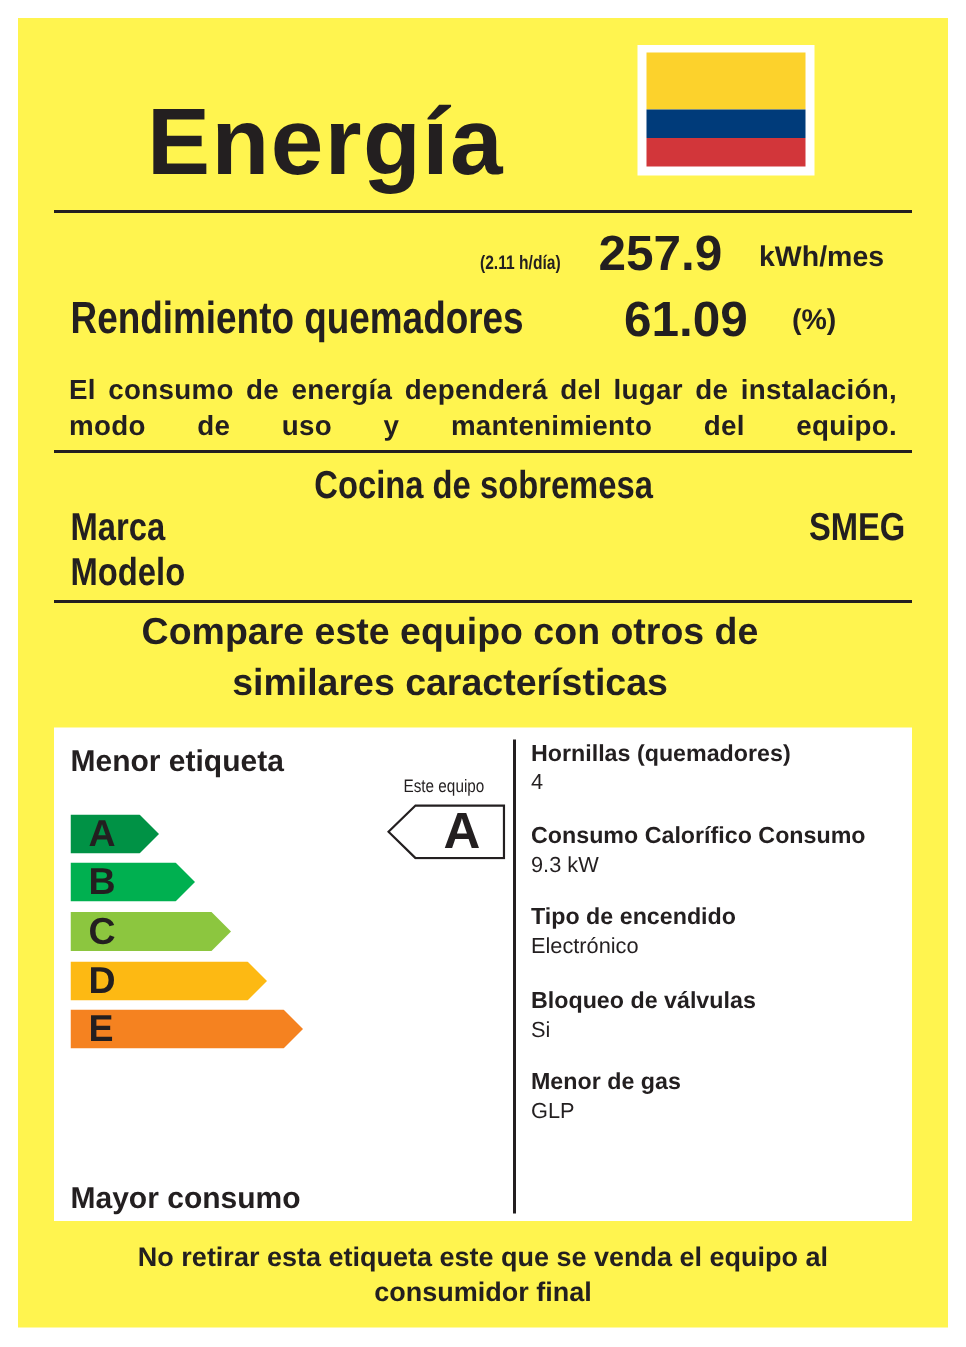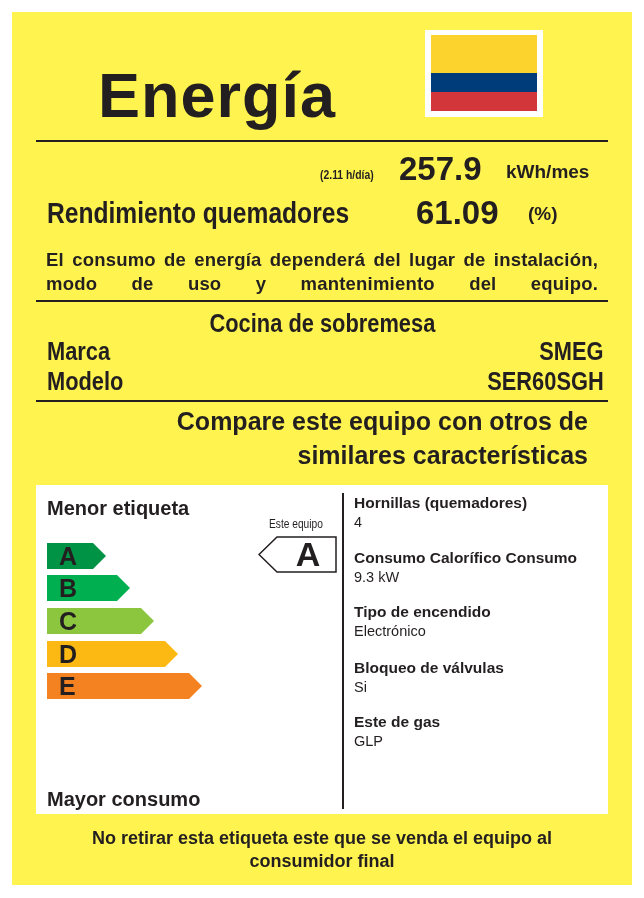--- a/index.html
+++ b/index.html
@@ -18,21 +18,21 @@
   .big .cond { transform: scaleX(0.82); }
   .small-note { font-size: 13px; font-weight: 700; }
   .val { font-size: 33px; font-weight: 700; line-height: 1; }
   .unit { font-size: 19px; font-weight: 700; line-height: 1; }
 
   .para { left: 34px; top: 236px; width: 552px; font-size: 18.5px; font-weight: 700; line-height: 24px; text-align: justify; text-align-last: justify; white-space: normal; letter-spacing: 0.2px; }
 
   .mid { font-size: 26px; font-weight: 700; line-height: 1; }
   .mid .cond { transform: scaleX(0.84); }
 
-  .compare { left: 0; width: 576px; text-align: right; font-size: 25px; font-weight: 700; line-height: 34px; }
+  .compare { left: 0; width: 576px; text-align: center; font-size: 25px; font-weight: 700; line-height: 34px; }
 
   .panel { position: absolute; left: 24px; top: 473px; width: 572px; height: 329px; background: #fff; }
   .panel-divider { position: absolute; left: 306px; top: 8px; width: 2px; height: 316px; background: #231f20; }
   .scale-label { font-size: 20px; font-weight: 700; line-height: 1; }
 
   .bar { position: absolute; left: 11px; height: 26px; }
   .bar-letter { position: absolute; left: 12px; top: 0; font-size: 25px; font-weight: 700; line-height: 27px; color: #231f20; }
 
   .este { font-size: 12px; font-weight: 400; line-height: 1; }
   .este .cond { transform: scaleX(0.85); }
@@ -78,23 +78,20 @@
     <span class="cond" style="transform-origin:center top;">Cocina de sobremesa</span>
   </div>
   <div class="abs mid" style="left:35px;top:326px;">
     <span class="cond">Marca</span>
   </div>
   <div class="abs mid" style="right:28px;top:326px;text-align:right;">
     <span class="cond" style="transform-origin:right top;">SMEG</span>
   </div>
   <div class="abs mid" style="left:35px;top:356px;">
     <span class="cond">Modelo</span>
-  </div>
-  <div class="abs mid" style="right:28px;top:356px;text-align:right;">
-    <span class="cond" style="transform-origin:right top;">SER60SGH</span>
   </div>
 
   <div class="rule" style="top:388px;"></div>
 
   <div class="abs compare" style="top:392px;">Compare este equipo con otros de</div>
   <div class="abs compare" style="top:426px;">similares características</div>
 
   <div class="panel">
     <div class="abs scale-label" style="left:11px;top:13px;">Menor etiqueta</div>
 
@@ -148,19 +145,19 @@
 
     <div class="abs spec-k" style="left:318px;top:65px;">Consumo Calorífico Consumo</div>
     <div class="abs spec-v" style="left:318px;top:85px;">9.3 kW</div>
 
     <div class="abs spec-k" style="left:318px;top:119px;">Tipo de encendido</div>
     <div class="abs spec-v" style="left:318px;top:139px;">Electrónico</div>
 
     <div class="abs spec-k" style="left:318px;top:175px;">Bloqueo de válvulas</div>
     <div class="abs spec-v" style="left:318px;top:195px;">Si</div>
 
-    <div class="abs spec-k" style="left:318px;top:229px;">Este de gas</div>
+    <div class="abs spec-k" style="left:318px;top:229px;">Menor de gas</div>
     <div class="abs spec-v" style="left:318px;top:249px;">GLP</div>
   </div>
 
   <div class="abs footer" style="top:815px;">No retirar esta etiqueta este que se venda el equipo al</div>
   <div class="abs footer" style="top:838px;">consumidor final</div>
 </div>
 
 </body></html>

